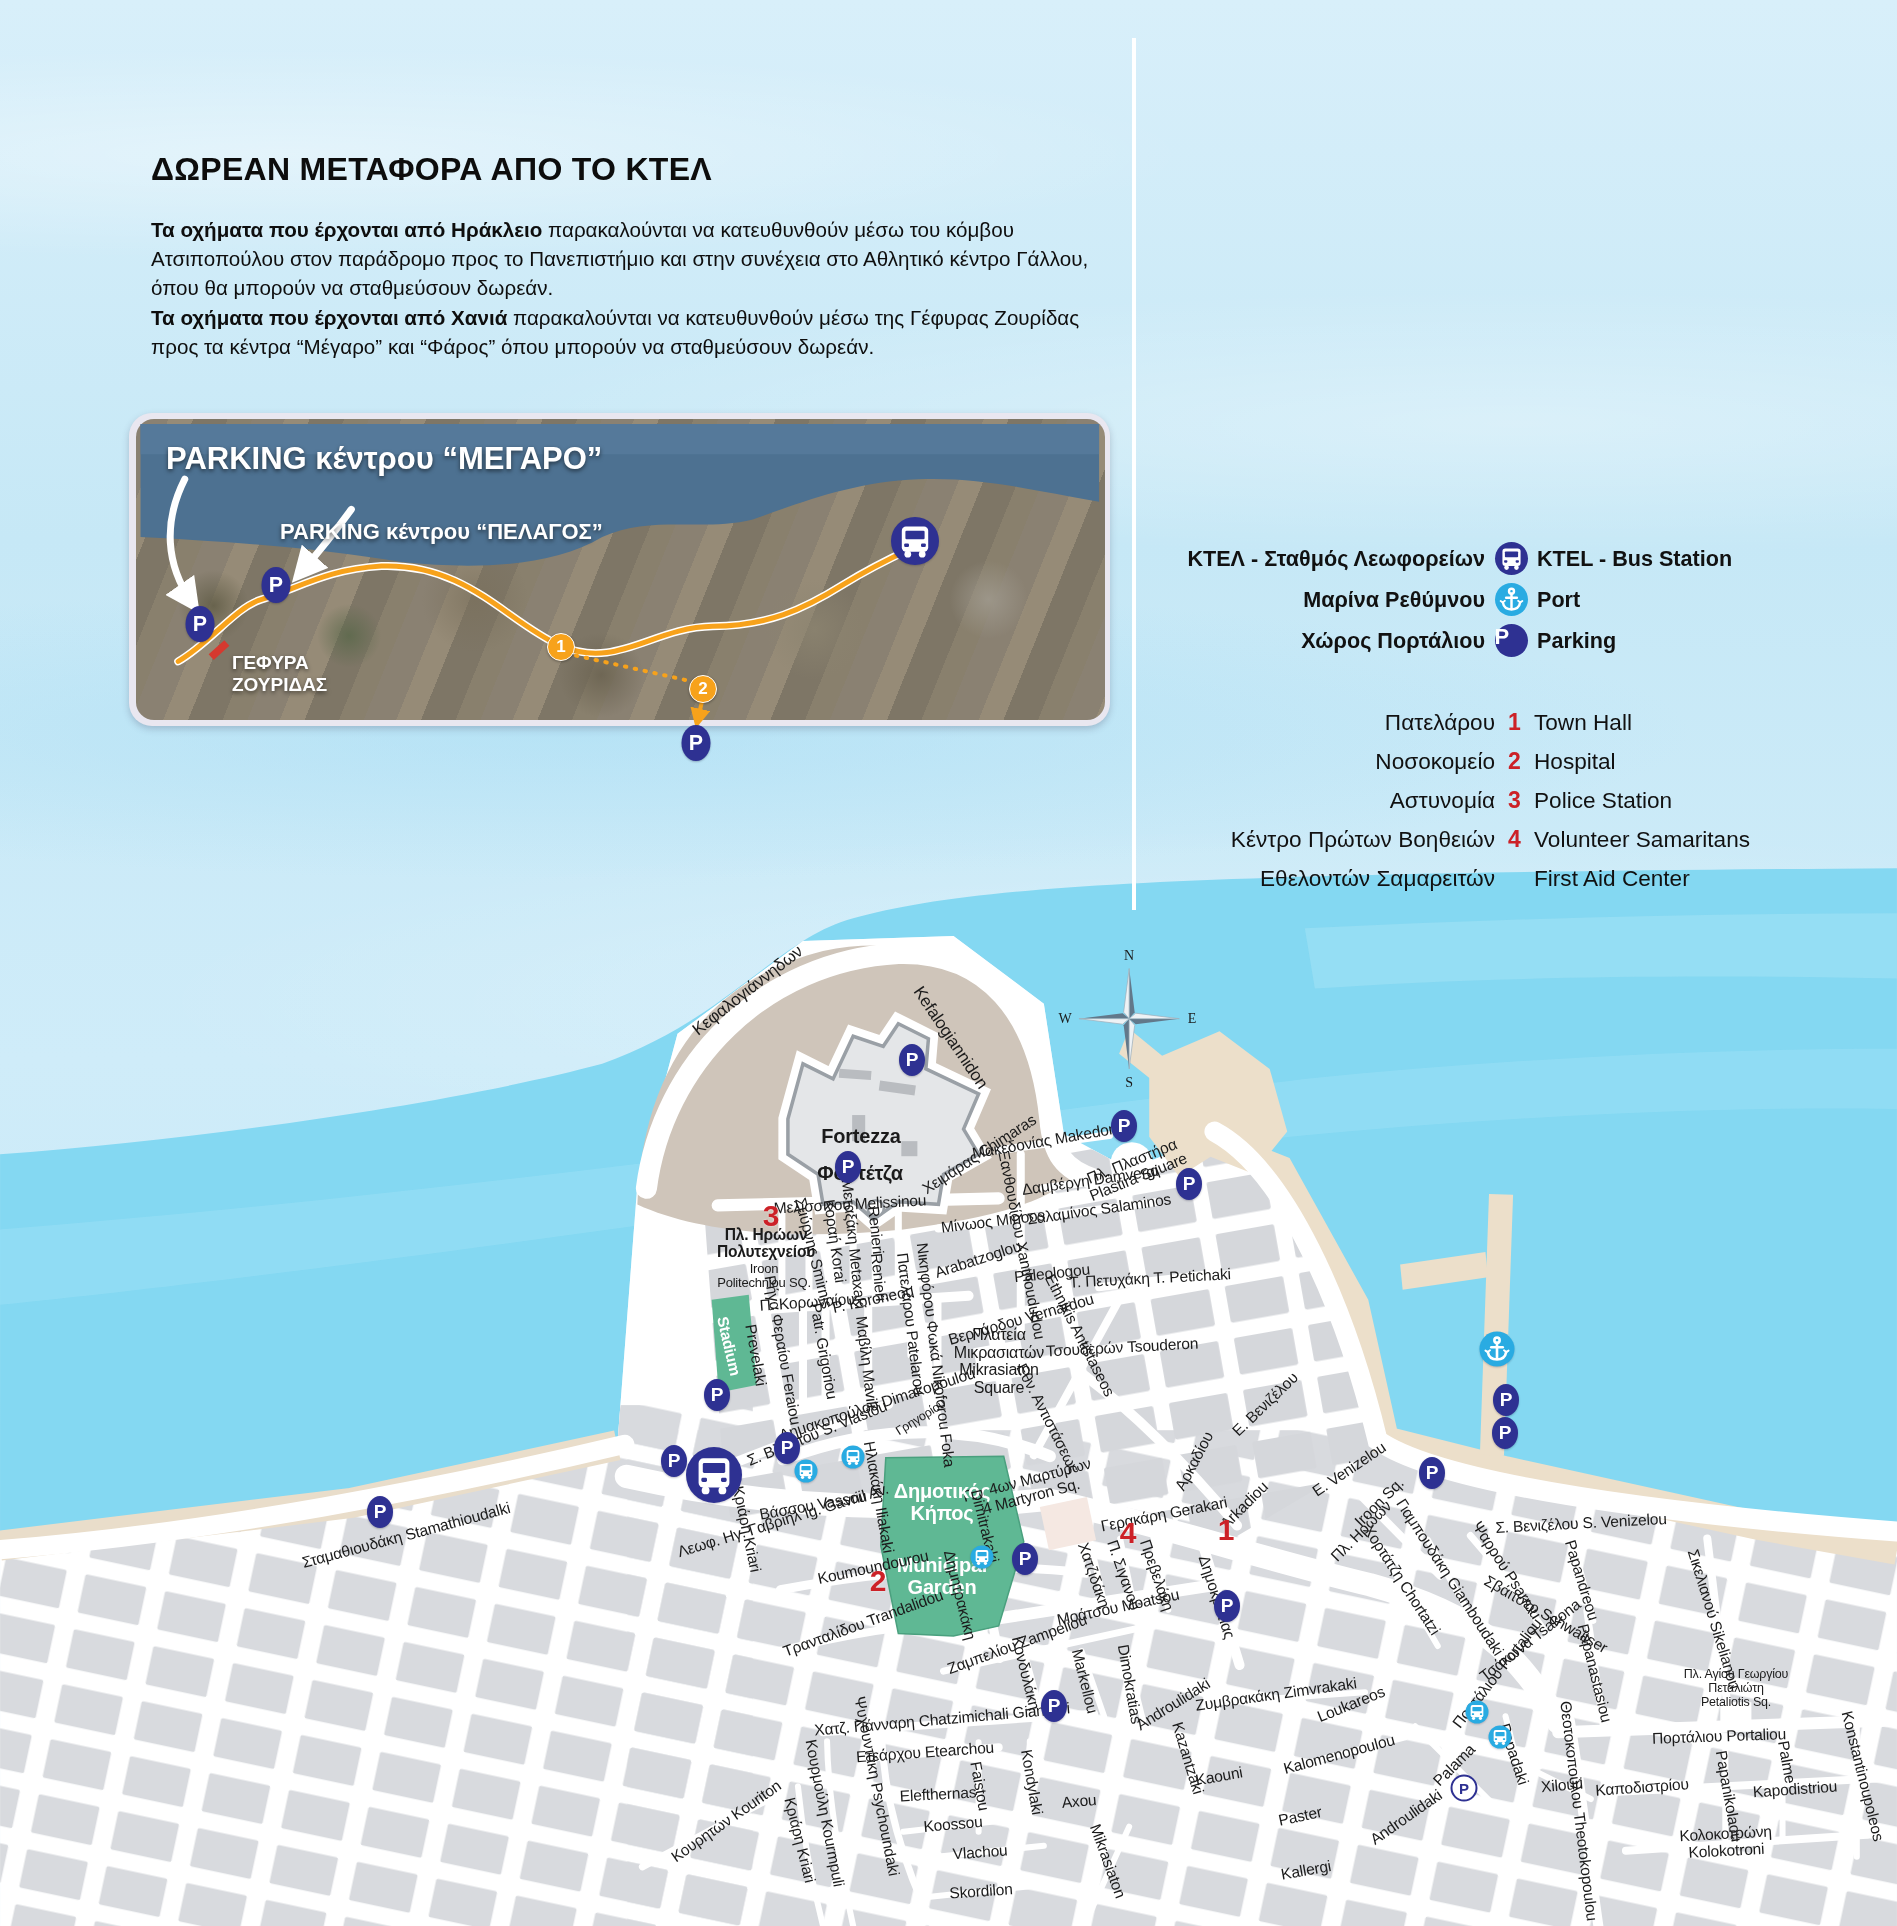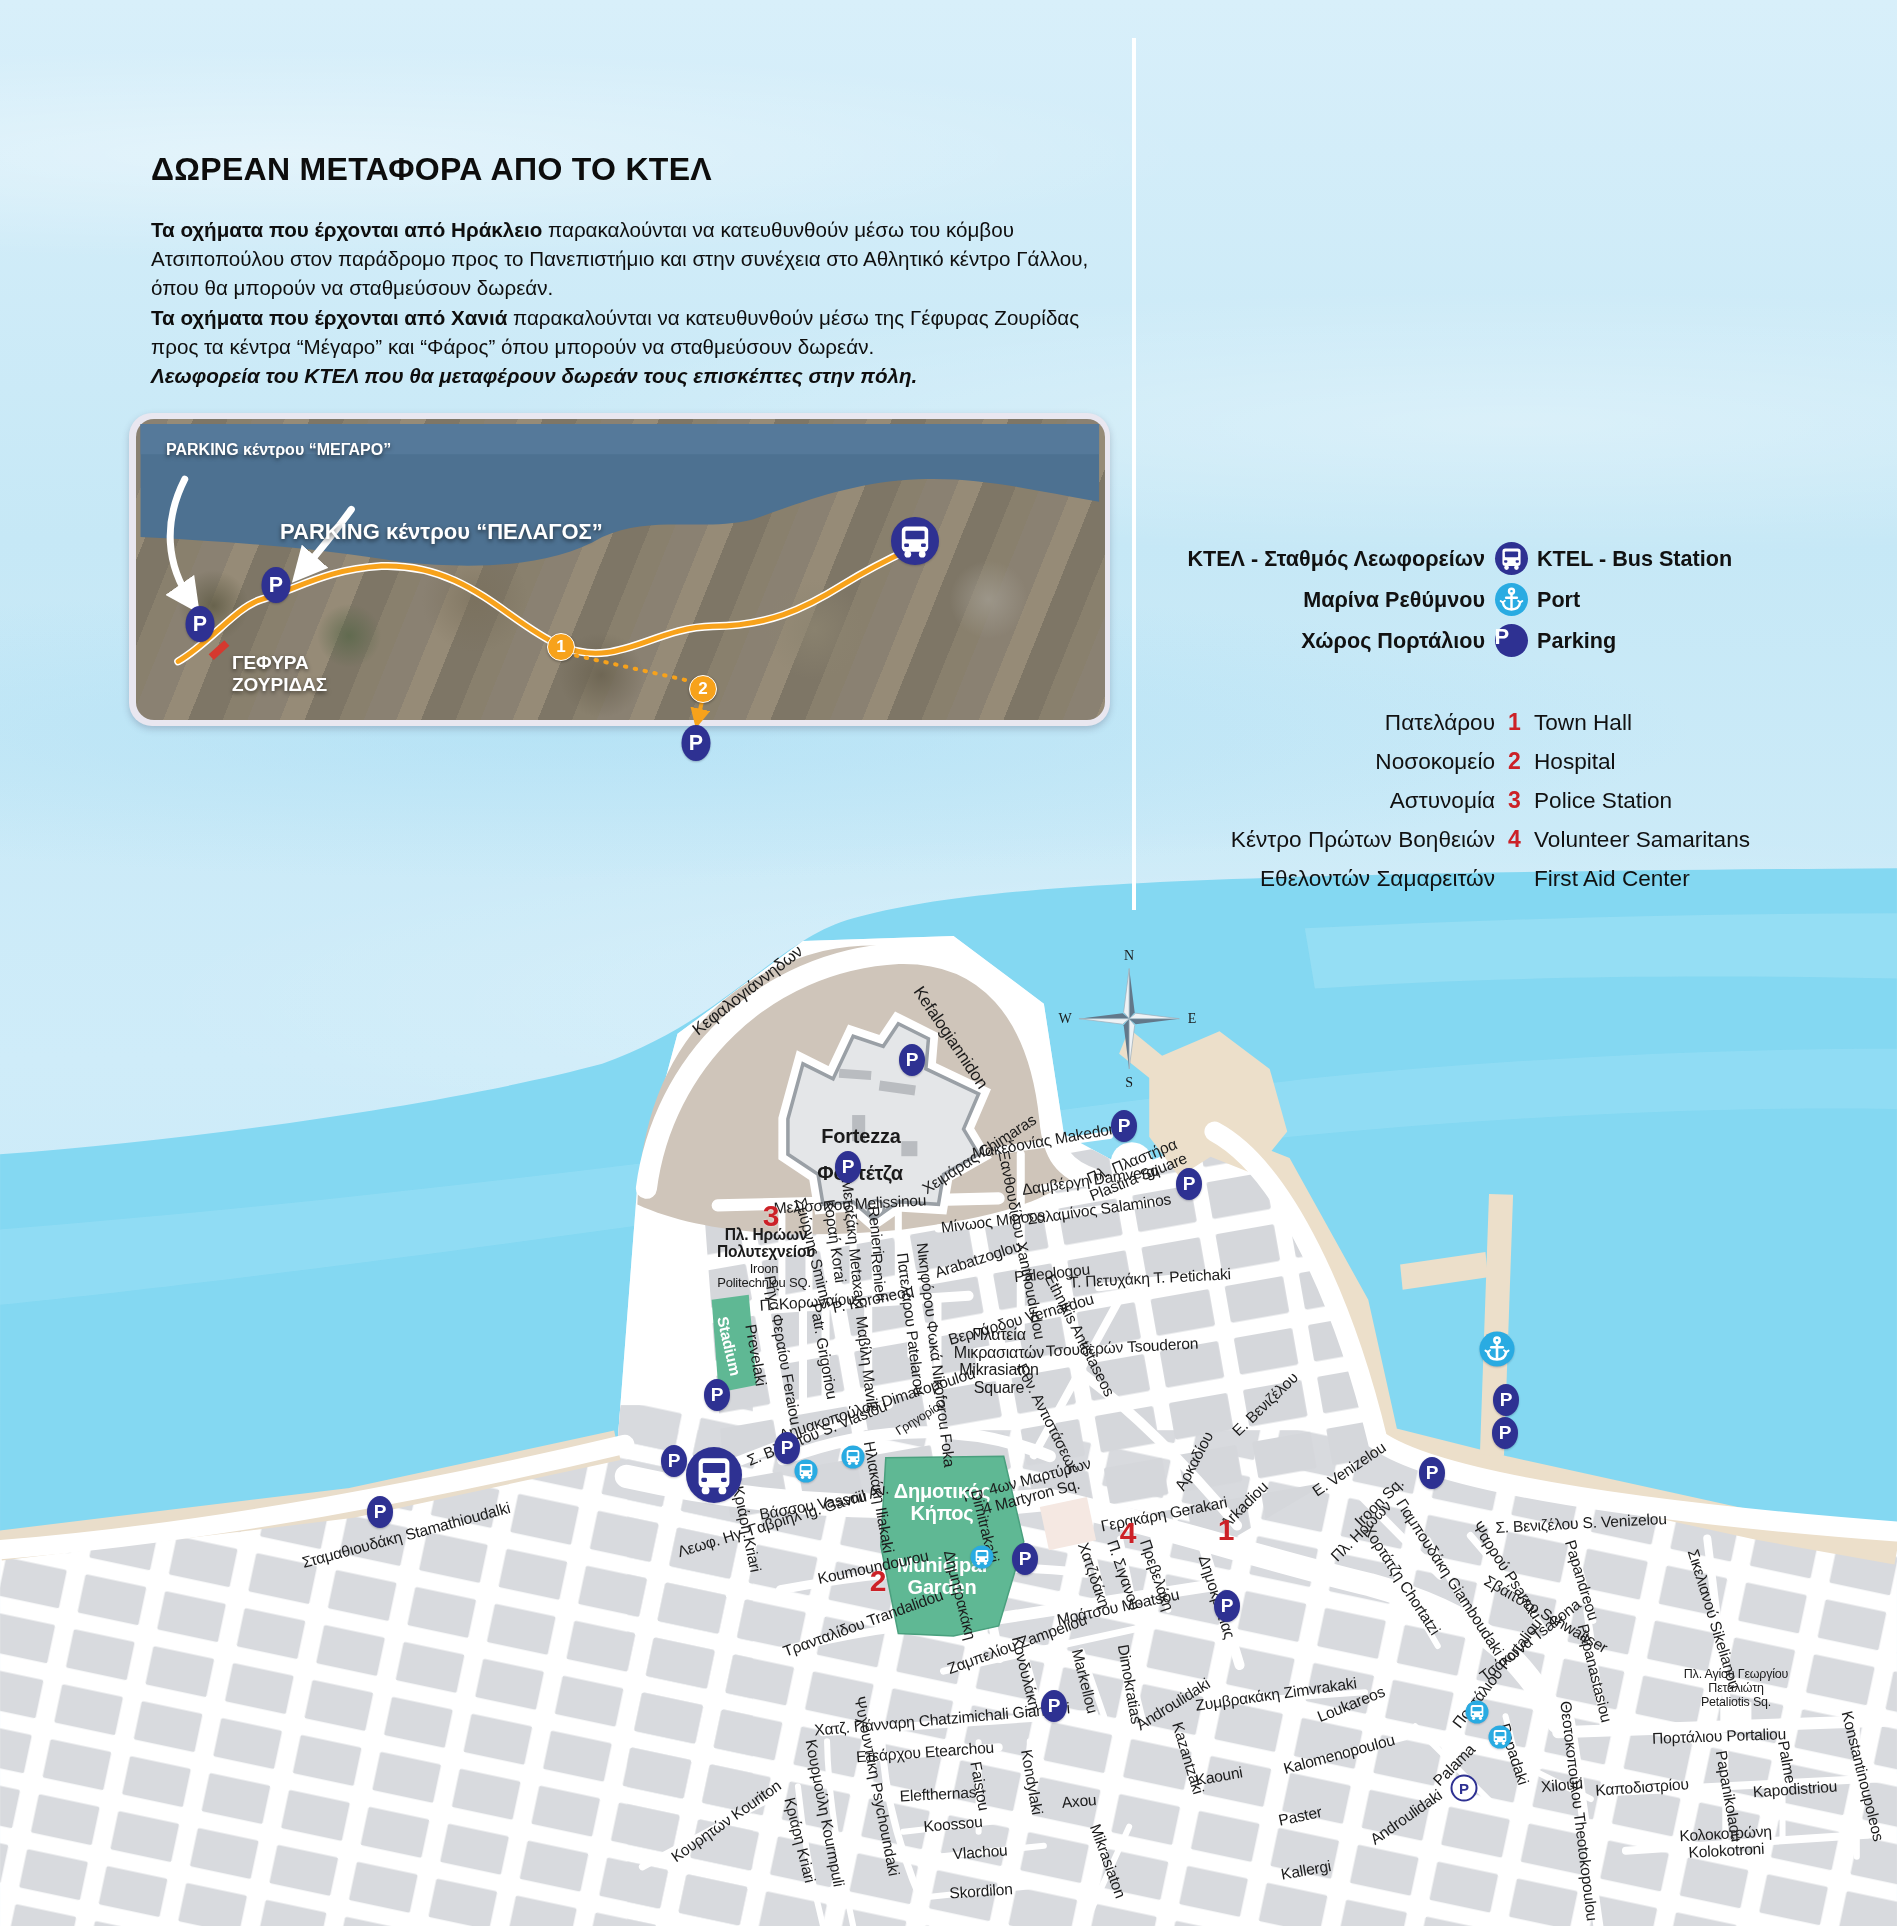--- a/index.html
+++ b/index.html
@@ -59,21 +59,20 @@
 </style>
 </head>
 <body>
 
 <div id="page">
 
   <div class="abs" id="title">ΔΩΡΕΑΝ ΜΕΤΑΦΟΡΑ ΑΠΟ ΤΟ ΚΤΕΛ</div>
   <div class="abs" id="intro">
     <span class="b">Τα οχήματα που έρχονται από Ηράκλειο</span><span> παρακαλούνται να κατευθυνθούν μέσω του κόμβου Ατσιποπούλου στον παράδρομο προς το Πανεπιστήμιο και στην συνέχεια στο Αθλητικό κέντρο Γάλλου, όπου θα μπορούν να σταθμεύσουν δωρεάν.</span><br>
     <span class="b">Τα οχήματα που έρχονται από Χανιά</span><span> παρακαλούνται να κατευθυνθούν μέσω της Γέφυρας Ζουρίδας προς τα κέντρα “Μέγαρο” και “Φάρος” όπου μπορούν να σταθμεύσουν δωρεάν.</span><br>
-    <span class="it">Λεωφορεία του ΚΤΕΛ που θα μεταφέρουν δωρεάν τους επισκέπτες στην πόλη.</span>
   </div>
 
   <div class="abs" id="insetFrame"></div>
   <div class="abs" id="inset"></div>
 
   <svg class="abs" style="left:0;top:0" width="1897" height="1926" viewBox="0 0 3780 3838">
     <defs>
       <path id="land" d="M0,3080 L700,2995 L1230,2880 L1270,2360 L1350,2060 L1600,1875 L1900,1865 L2080,2000 L2120,2260 L2250,2330 L2400,2270 L2550,2330 L2700,2600 L2760,2870 L3000,2930 L3500,3040 L3780,3090 L3780,3838 L0,3838 Z"></path>
       <clipPath id="landclip">
           <use href="#land"></use>
@@ -188,21 +187,21 @@
     <path d="M280,845 L2190,845 L2190,905 L280,905 Z" fill="#587c9c" opacity=".8"></path>
     <rect x="415" y="1288" width="42" height="15" fill="#d6392f" transform="rotate(-42 436 1295)"></rect>
     <path d="M355,1318 C420,1280 470,1210 520,1195 C600,1170 650,1135 760,1128 C930,1122 1010,1240 1117,1287 C1230,1335 1300,1250 1420,1248 C1530,1247 1600,1215 1680,1165 C1740,1128 1790,1105 1818,1092" stroke="#ffffff" stroke-width="16" fill="none" stroke-linecap="round"></path>
     <path d="M355,1318 C420,1280 470,1210 520,1195 C600,1170 650,1135 760,1128 C930,1122 1010,1240 1117,1287 C1230,1335 1300,1250 1420,1248 C1530,1247 1600,1215 1680,1165 C1740,1128 1790,1105 1818,1092" stroke="#f7a21b" stroke-width="10" fill="none" stroke-linecap="round"></path>
     <path d="M1128,1302 L1388,1360" stroke="#f7a21b" stroke-width="8" fill="none" stroke-linecap="round" stroke-dasharray="3 17"></path>
     <path d="M1400,1392 L1390,1436" stroke="#f7a21b" stroke-width="8" fill="none" marker-end="url(#ah-o)"></path>
     <path d="M368,955 C325,1040 330,1125 382,1200" stroke="#ffffff" stroke-width="14" fill="none" stroke-linecap="round" marker-end="url(#ah-w)"></path>
     <path d="M700,1015 C660,1070 635,1100 600,1140" stroke="#ffffff" stroke-width="14" fill="none" stroke-linecap="round" marker-end="url(#ah-w)"></path>
   </svg>
 
-  <div class="abs insetLabel" style="left:166px;top:441px;font-size:16px;">PARKING κέντρου “ΜΕΓΑΡΟ”</div>
+  <div class="abs insetLabel" style="left:166px;top:441px;font-size:31px;">PARKING κέντρου “ΜΕΓΑΡΟ”</div>
   <div class="abs insetLabel" style="left:280px;top:519px;font-size:22px;">PARKING  κέντρου “ΠΕΛΑΓΟΣ”</div>
   <div class="abs insetLabel" style="left:232px;top:652px;font-size:19px;white-space:pre-line;line-height:1.15;">ΓΕΦΥΡΑ
 ΖΟΥΡΙΔΑΣ</div>
 
   <div class="abs" id="divider"></div>
 
 
   <div class="abs" id="legend">
     <div class="lrow">
       <div class="lgr">ΚΤΕΛ - Σταθμός Λεωφορείων</div>

